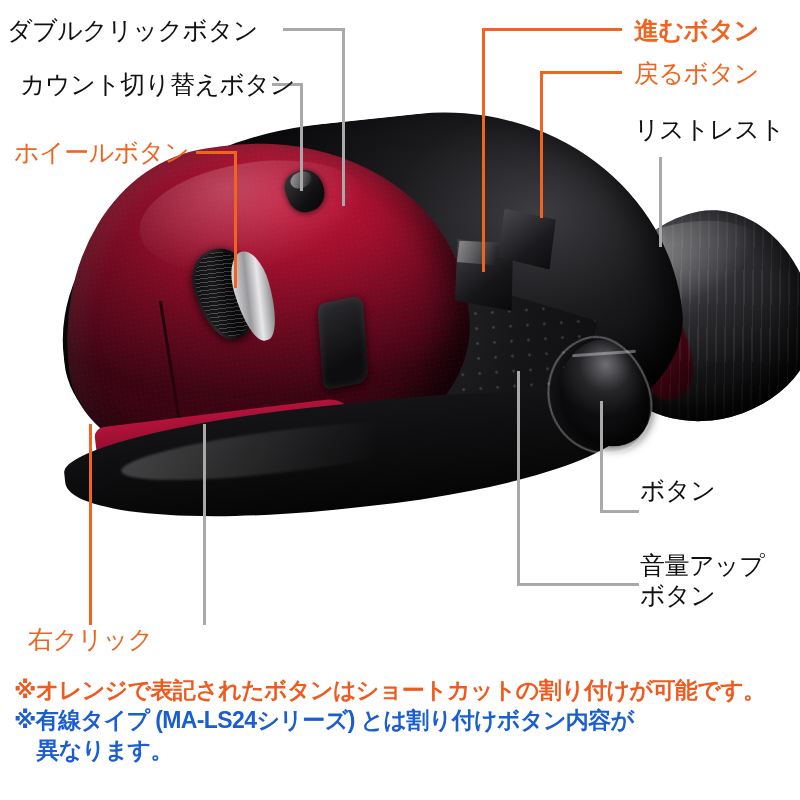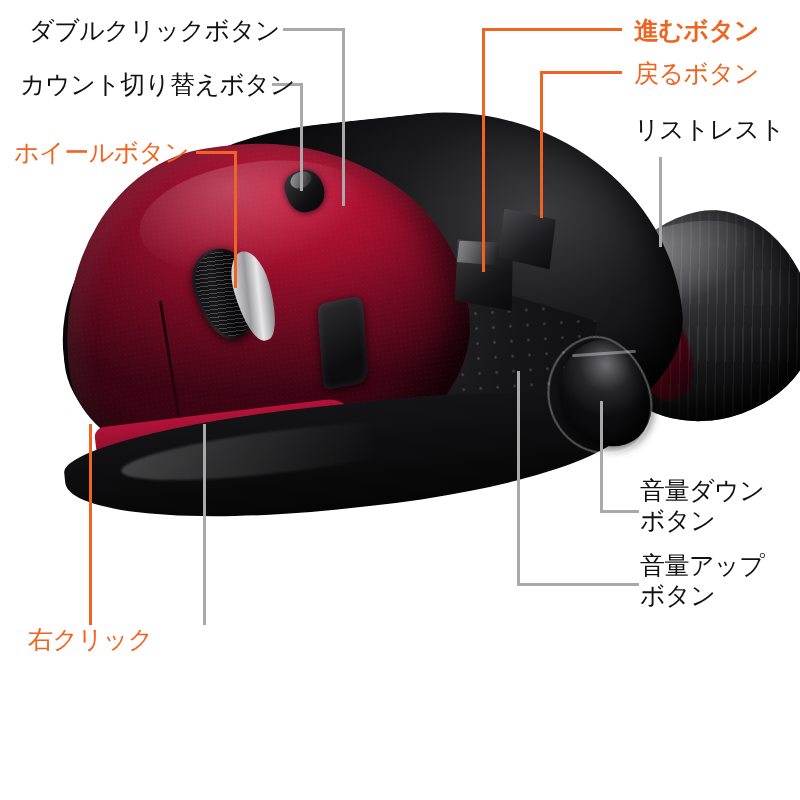--- a/index.html
+++ b/index.html
@@ -317,39 +317,43 @@
   <div class="leader lv" style="left:600px;top:401px;height:111px;"></div>
   <div class="leader lh" style="left:600px;top:510px;width:39px;"></div>
 
   <div class="leader lv" style="left:517px;top:371px;height:214px;"></div>
   <div class="leader lh" style="left:517px;top:583px;width:122px;"></div>
 
   <div class="leader lv orange" style="left:89px;top:424px;height:201px;"></div>
 
   <div class="leader lv" style="left:203px;top:424px;height:201px;"></div>
 
-  <div class="label" style="left:29px;top:16px;">ダブルクリックボタン</div>
+  <div class="label" style="left:7px;top:16px;">ダブルクリックボタン</div>
 
   <div class="label" style="left:20px;top:70px;">カウント切り替えボタン</div>
 
   <div class="label orange" style="left:14px;top:138px;">ホイールボタン</div>
 
   <div class="label orange" style="left:634px;top:16px;font-weight:bold;">進むボタン</div>
 
   <div class="label orange" style="left:634px;top:59px;">戻るボタン</div>
 
   <div class="label" style="left:634px;top:115px;">リストレスト</div>
 
   <div class="label" style="left:640px;top:476px;">
-    <div>音量ダウン</div>
     <div>ボタン</div>
   </div>
 
   <div class="label" style="left:640px;top:551px;">
     <div>音量アップ</div>
     <div>ボタン</div>
   </div>
 
   <div class="label orange" style="left:28px;top:625px;">右クリック</div>
 
 
+  <div class="notes">
+    <div class="note orange">※オレンジで表記されたボタンはショートカットの割り付けが可能です。</div>
+    <div class="note blue">※有線タイプ (MA-LS24シリーズ) とは割り付けボタン内容が</div>
+    <div class="note blue">　異なります。</div>
+  </div>
 
 </div>
 
 </body></html>

